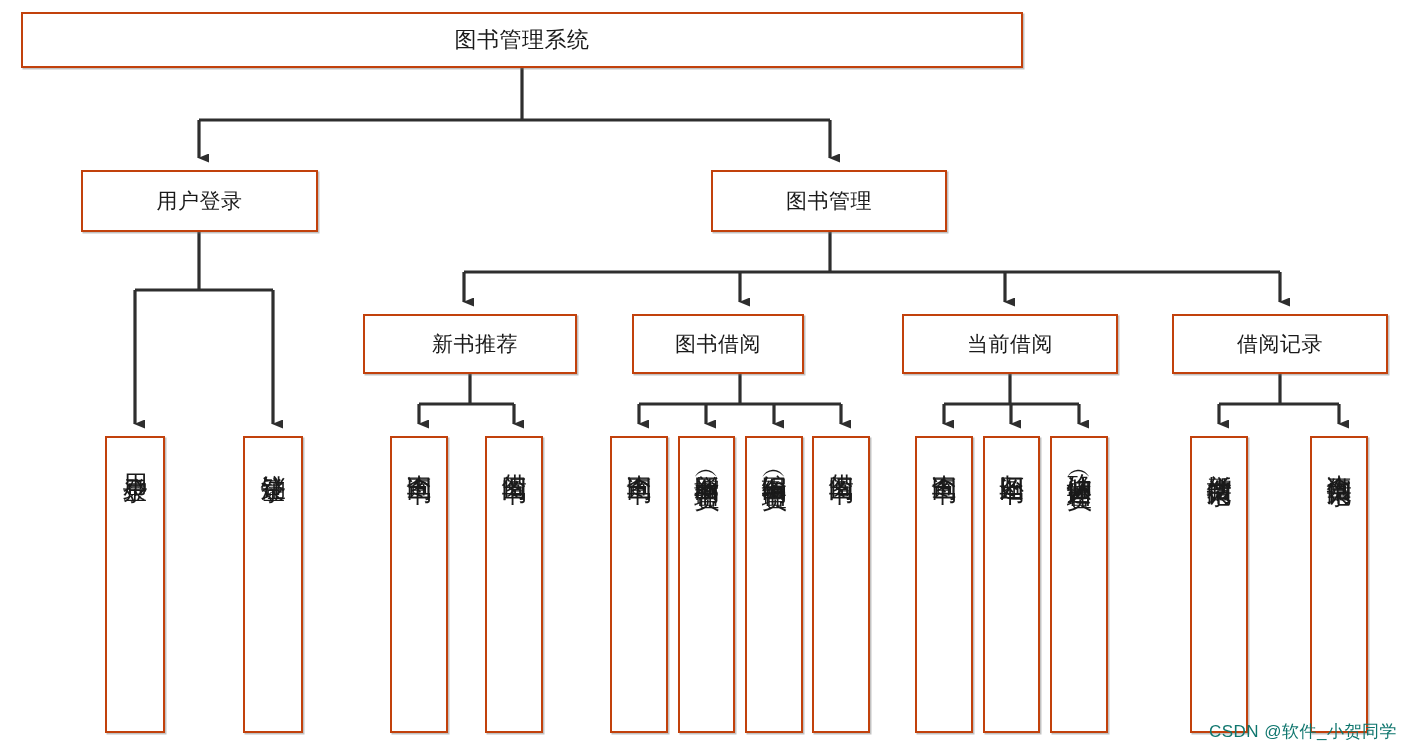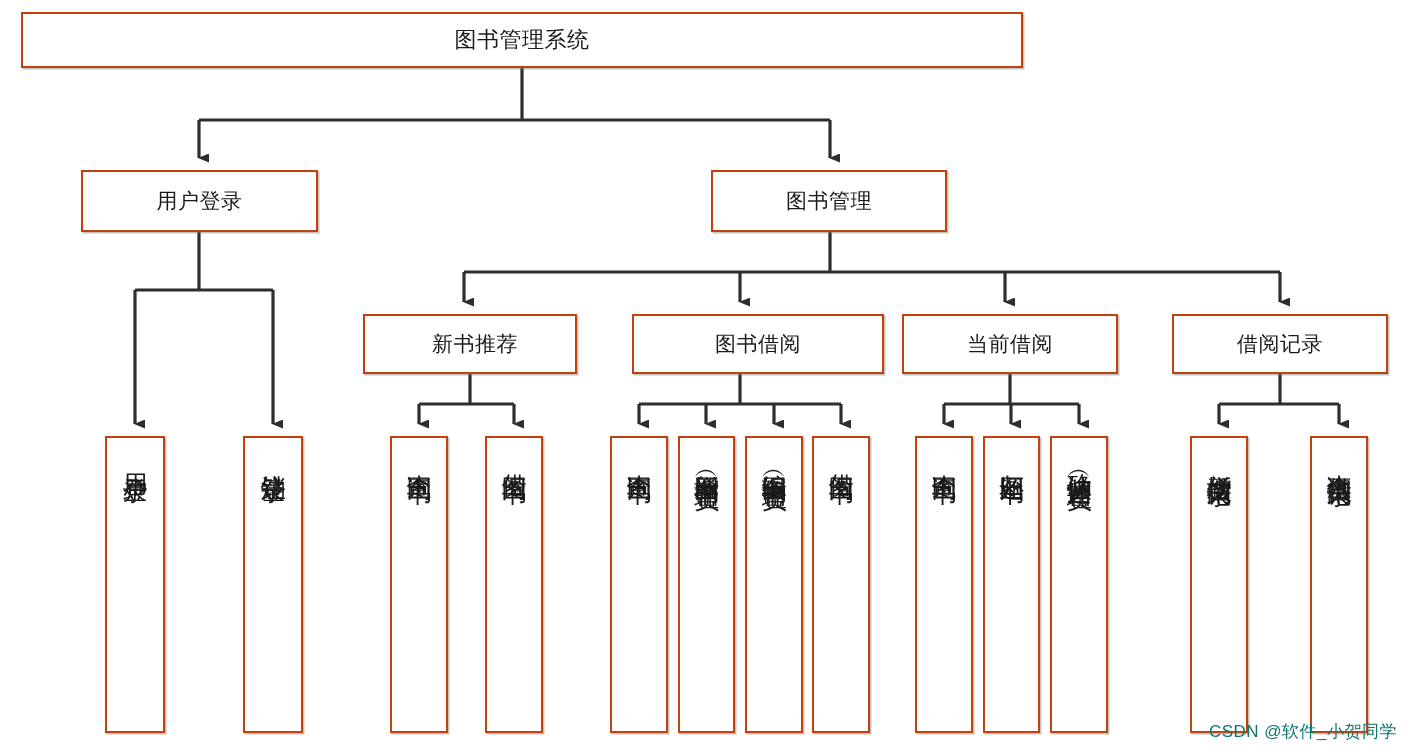--- a/index.html
+++ b/index.html
@@ -136,21 +136,21 @@
   <div class="node horizontal" style="left:81px; top:170px; width:237px; height:62px;">
     <span class="node-label">用户登录</span>
   </div>
   <div class="node horizontal" style="left:711px; top:170px; width:236px; height:62px;">
     <span class="node-label">图书管理</span>
   </div>
 
   <div class="node horizontal" style="left:363px; top:314px; width:214px; height:60px;padding-left:10px;">
     <span class="node-label">新书推荐</span>
   </div>
-  <div class="node horizontal" style="left:632px; top:314px; width:252px; height:60px;">
+  <div class="node horizontal" style="left:632px; top:314px; width:172px; height:60px;">
     <span class="node-label">图书借阅</span>
   </div>
   <div class="node horizontal" style="left:902px; top:314px; width:216px; height:60px;">
     <span class="node-label">当前借阅</span>
   </div>
   <div class="node horizontal" style="left:1172px; top:314px; width:216px; height:60px;">
     <span class="node-label">借阅记录</span>
   </div>
 
   <div class="node vertical" style="left:105px; top:436px; width:60px; height:297px;">

